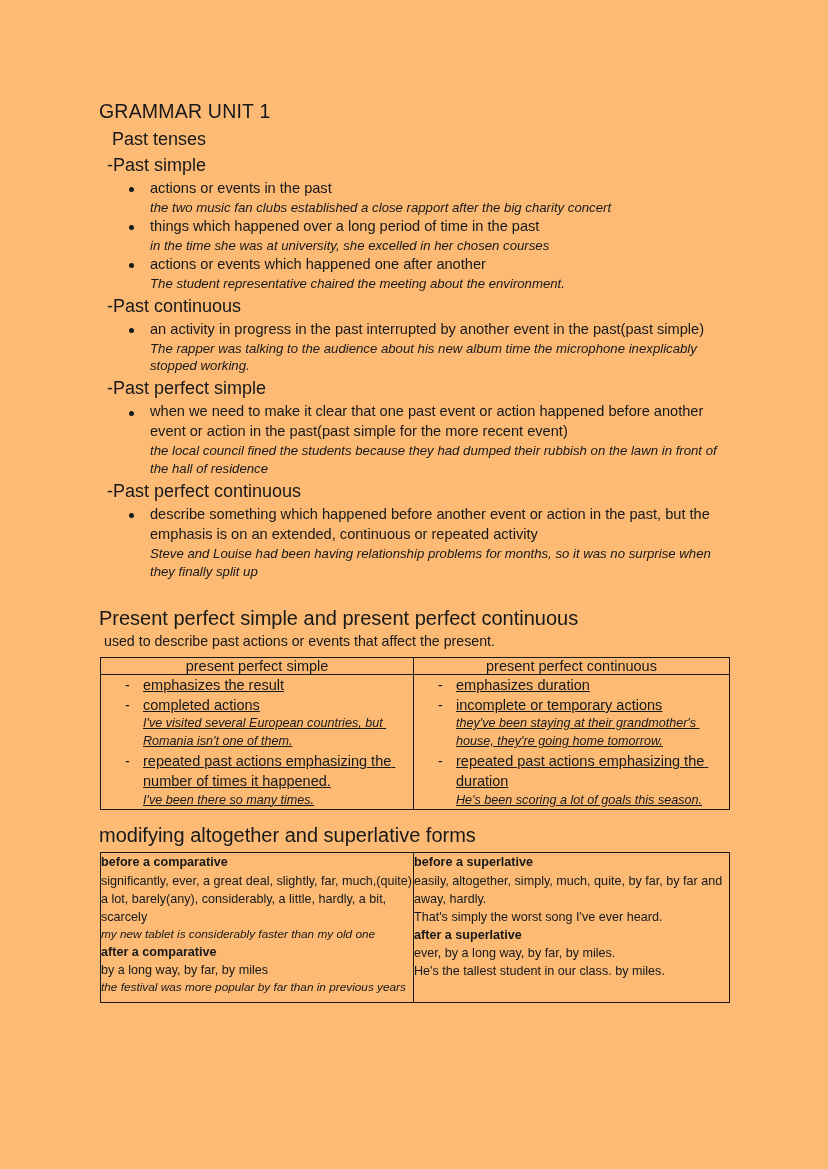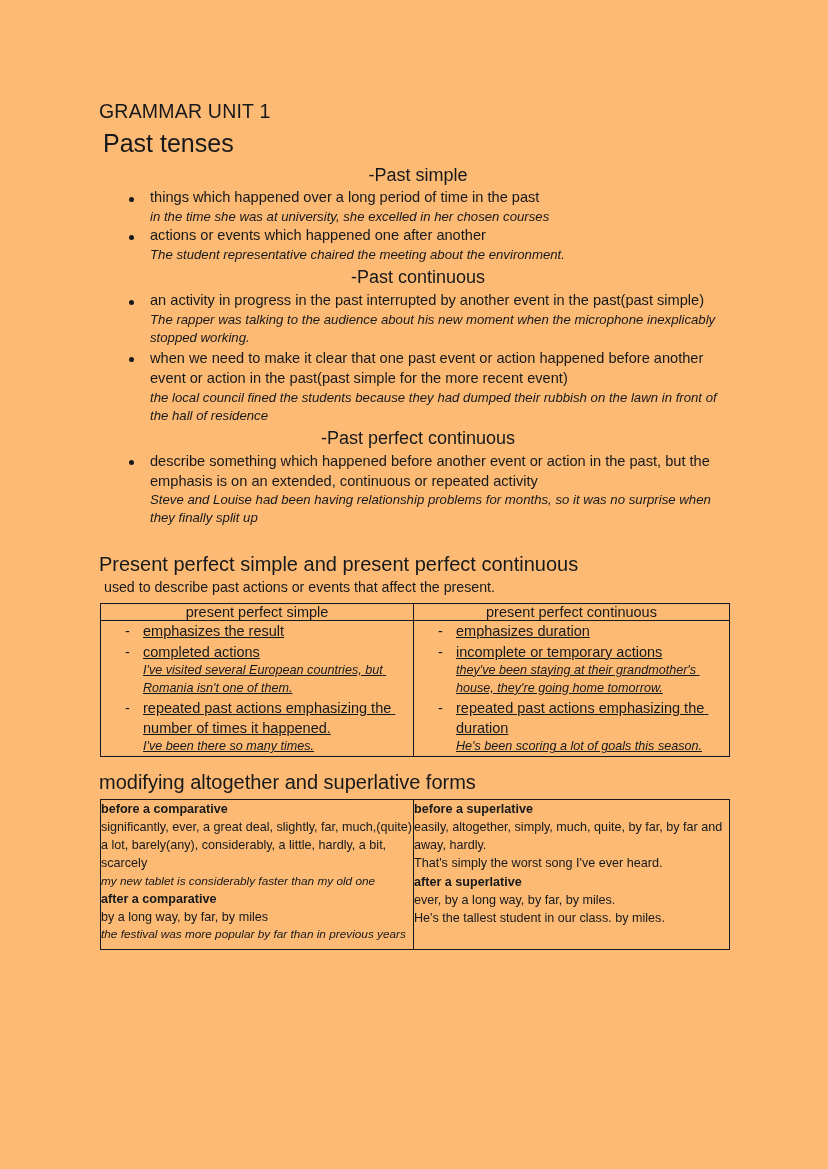--- a/index.html
+++ b/index.html
@@ -32,33 +32,32 @@
   
   .doc-title {
     font-size: 19.5px;
     letter-spacing: 0.2px;
     line-height: 1.34;
     margin: 0 0 3px 0;
     font-weight: 400;
     white-space: pre-wrap;
   }
   .h-major {
-    font-size: 25px;
+    font-size: 18px;
     line-height: 1.34;
-    margin: 0 0 3px 4px;
+    margin: 0 0 3px 13px;
     font-weight: 400;
     white-space: pre-wrap;
   }
   .h-sub {
     font-size: 18px;
     line-height: 1.32;
     margin: 0 0 1px 8px;
     font-weight: 400;
     white-space: pre-wrap;
-    text-align: center;
   }
   .h-section {
     font-size: 20px;
     line-height: 1.3;
     font-weight: 400;
     margin: 0;
     white-space: pre-wrap;
   }
 
   
@@ -185,37 +184,42 @@
 <div id="page">
   <div id="content">
 
     <h1 class="doc-title">GRAMMAR UNIT 1</h1>
 
     <h2 class="h-major">Past tenses</h2>
 
     <h3 class="h-sub">-Past simple</h3>
     <ul class="bullets">
       <li>
+        <div class="b-main">actions or events in the past</div>
+        <div class="b-ex">the two music fan clubs established a close rapport after the big charity concert</div>
+      </li>
+      <li>
         <div class="b-main">things which happened over a long period of time in the past</div>
         <div class="b-ex">in the time she was at university, she excelled in her chosen courses</div>
       </li>
       <li>
         <div class="b-main">actions or events which happened one after another</div>
         <div class="b-ex">The student representative chaired the meeting about the environment.</div>
       </li>
     </ul>
 
     <h3 class="h-sub">-Past continuous</h3>
     <ul class="bullets">
       <li>
         <div class="b-main">an activity in progress in the past interrupted by another event in the past(past simple)</div>
-        <div class="b-ex">The rapper was talking to the audience about his new moment when the microphone inexplicably stopped working.</div>
+        <div class="b-ex">The rapper was talking to the audience about his new album time the microphone inexplicably stopped working.</div>
       </li>
     </ul>
 
+    <h3 class="h-sub">-Past perfect simple</h3>
     <ul class="bullets">
       <li>
         <div class="b-main">when we need to make it clear that one past event or action happened before another event or action in the past(past simple for the more recent event)</div>
         <div class="b-ex">the local council fined the students because they had dumped their rubbish on the lawn in front of the hall of residence</div>
       </li>
     </ul>
 
     <h3 class="h-sub">-Past perfect continuous</h3>
     <ul class="bullets">
       <li>

